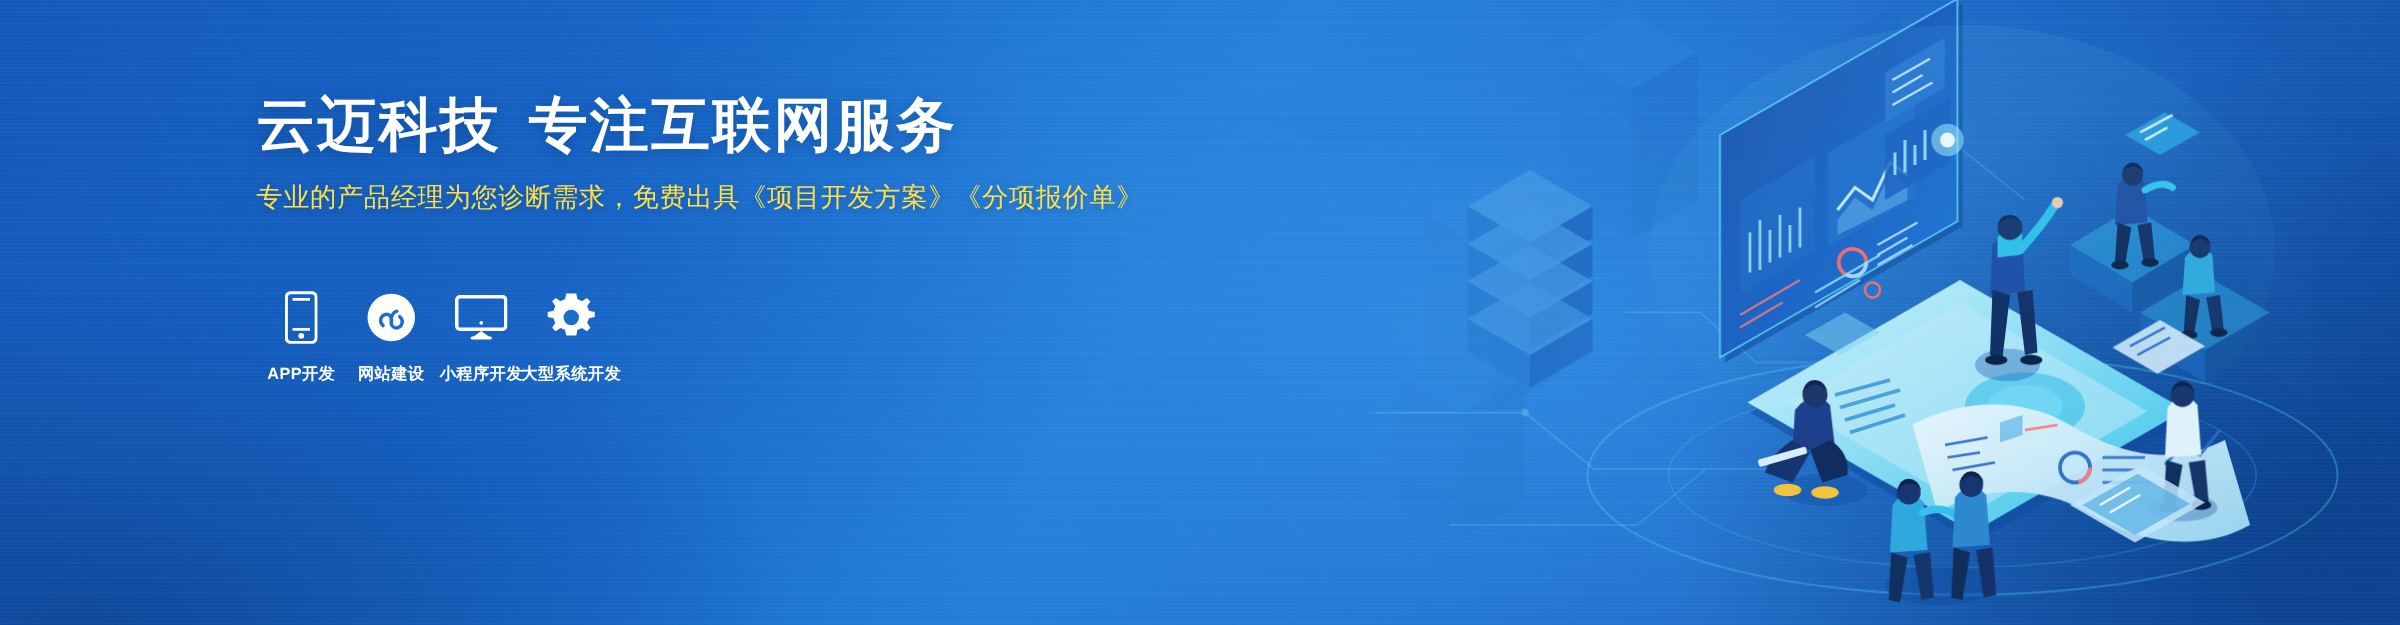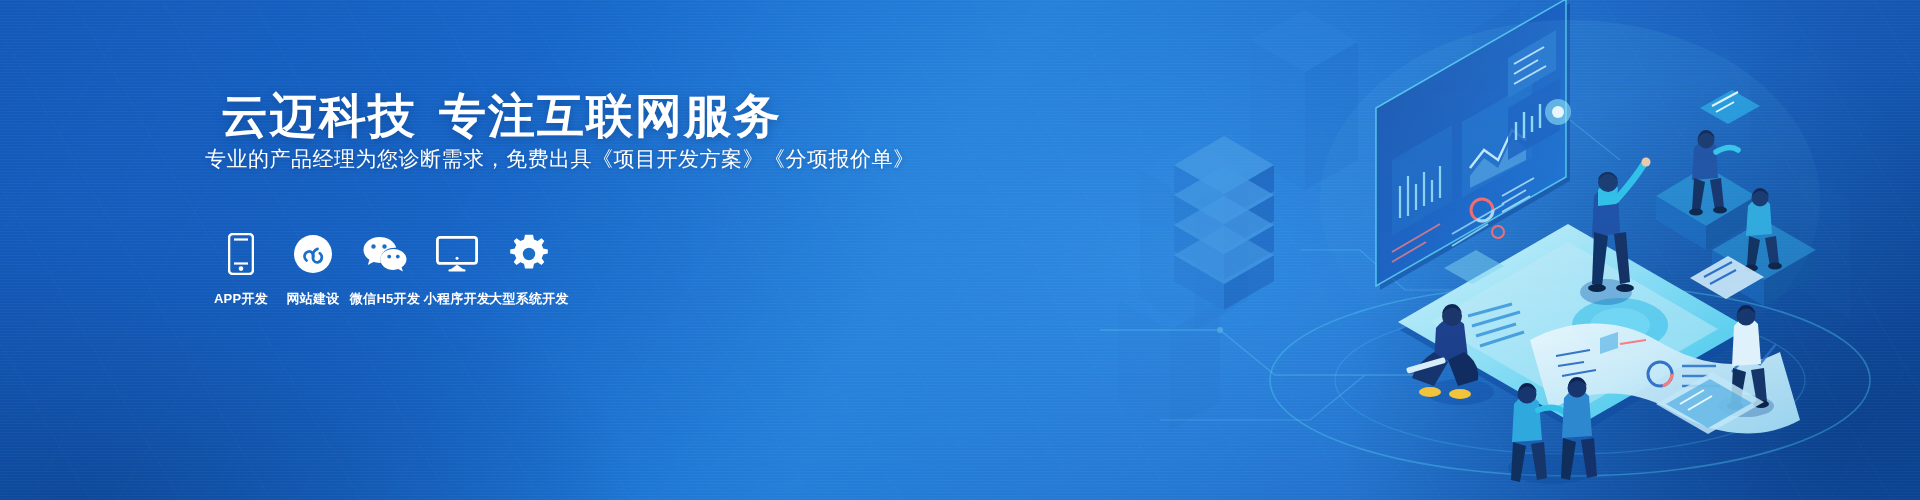--- a/index.html
+++ b/index.html
@@ -60,38 +60,38 @@
     position: absolute;
     left: 205px;
     top: 0;
     width: 720px;
     height: 500px;
   }
   .headline {
     position: absolute;
     top: 74px;
     left: 0;
-    margin: 16px;
+    margin: 0;
     font-size: 47px;
     line-height: 1.1;
     font-weight: bold;
     color: #ffffff;
     letter-spacing: 2px;
     white-space: nowrap;
     text-shadow: 0 2px 10px rgba(3,38,94,0.35);
   }
   .headline .gap { display: inline-block; width: 22px; }
 
   .subline {
     position: absolute;
     left: 0;
     margin: 0;
     font-size: 21px;
     line-height: 1;
-    color: #ffffff;
+    color: #fde047;
     white-space: nowrap;
     letter-spacing: 0.5px;
     text-shadow: 0 1px 5px rgba(3,38,94,0.3);
   }
   .subline-1 { top: 148px; }
   .subline-2 { top: 185px; }
 
   
   .services {
     position: absolute;
@@ -474,33 +474,20 @@
         <span class="icon-wrap">
           <svg width="40" height="40" viewBox="0 0 40 40" xmlns="http://www.w3.org/2000/svg">
             <circle cx="20" cy="20" r="19" fill="#ffffff"></circle>
             <path d="M13.5 26.5 c-3.2 -2.6 -2.4 -7.6 1.4 -8.8 c3.4 -1.1 6.0 2.1 5.2 5.2 c-0.8 3.1 1.9 6.3 5.3 5.2 c3.8 -1.2 4.6 -6.2 1.4 -8.8" fill="none" stroke="#1b6fc9" stroke-width="2.7" stroke-linecap="round"></path>
             <path d="M20.2 22.9 c-0.9 -3.5 1.0 -7.0 4.3 -8.0" fill="none" stroke="#1b6fc9" stroke-width="2.7" stroke-linecap="round"></path>
           </svg>
         </span>
         <span class="svc-label">网站建设</span>
       </div>
 
-      <div class="service">
-        <span class="icon-wrap">
-          <svg width="46" height="38" viewBox="0 0 46 38" xmlns="http://www.w3.org/2000/svg">
-            <path d="M17.5 2 C8.6 2 1.5 7.7 1.5 14.8 c0 4.0 2.3 7.6 5.9 9.9 l-1.6 5.3 5.6 -2.9 c1.9 0.5 3.9 0.8 6.1 0.8 c0.5 0 1.0 0 1.5 -0.05 c-0.4 -1.1 -0.6 -2.2 -0.6 -3.4 c0 -6.5 6.4 -11.7 14.3 -11.7 c0.5 0 1.0 0.02 1.5 0.06 C32.7 6.6 25.9 2 17.5 2 z" fill="#ffffff"></path>
-            <circle cx="11.5" cy="11.5" r="2.2" fill="#1b6fc9"></circle>
-            <circle cx="22.5" cy="11.5" r="2.2" fill="#1b6fc9"></circle>
-            <path d="M44.5 24.4 c0 -5.8 -5.9 -10.5 -13.1 -10.5 c-7.3 0 -13.1 4.7 -13.1 10.5 c0 5.8 5.9 10.5 13.1 10.5 c1.7 0 3.4 -0.3 4.9 -0.8 l4.6 2.4 -1.3 -4.3 c2.9 -1.9 4.9 -4.7 4.9 -7.8 z" fill="#ffffff"></path>
-            <circle cx="27.2" cy="21.6" r="1.9" fill="#1b6fc9"></circle>
-            <circle cx="35.8" cy="21.6" r="1.9" fill="#1b6fc9"></circle>
-          </svg>
-        </span>
-        <span class="svc-label">微信H5开发</span>
-      </div>
 
       <div class="service">
         <span class="icon-wrap">
           <svg width="42" height="36" viewBox="0 0 42 36" xmlns="http://www.w3.org/2000/svg">
             <rect x="1.4" y="1.4" width="39.2" height="26" rx="2.6" ry="2.6" fill="none" stroke="#ffffff" stroke-width="2.8"></rect>
             <circle cx="21" cy="22.2" r="1.5" fill="#ffffff"></circle>
             <path d="M13 34.6 L21 28.8 L29 34.6 Z" fill="#ffffff"></path>
             <rect x="12.5" y="33.2" width="17" height="2.4" rx="1.2" fill="#ffffff"></rect>
           </svg>
         </span>

